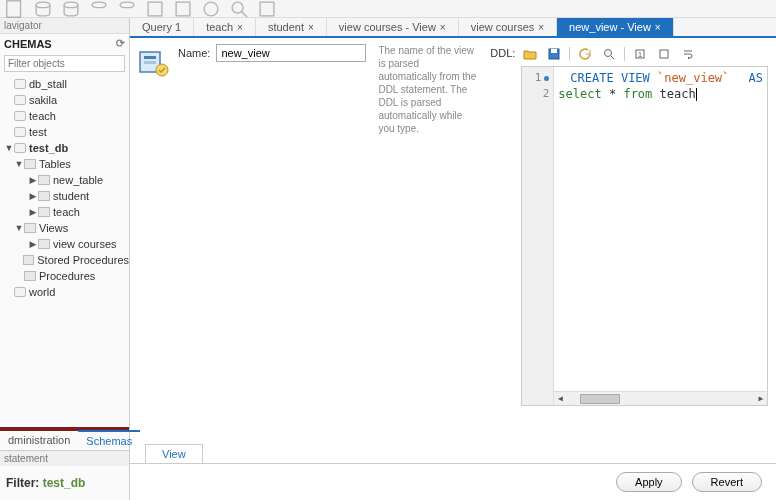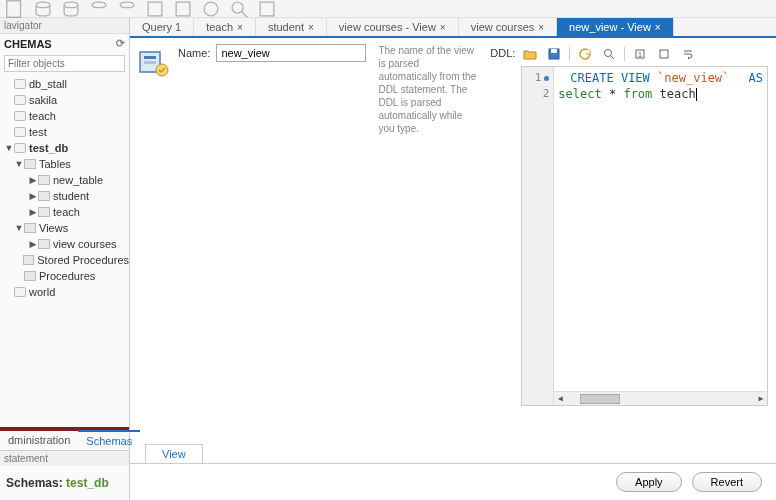--- a/index.html
+++ b/index.html
@@ -210,21 +210,21 @@
           <span class="db-ic"></span>
           <span>world</span>
         </div>
       </div>
     <div class="side-tabs">
       <div class="stab">dministration</div>
       <div class="stab active">Schemas</div>
     </div>
     <div class="info-sec">statement</div>
     <div class="schema-line">
-      <span class="key">Schemas:</span>
+      <span class="key">Filter:</span>
       <span class="val">test_db</span>
     </div>
   </div>
 
   <div class="main">
     <div class="tabbar" id="tabbar">
         <div class="tab">
           <span>Query 1</span>
         </div>
         <div class="tab">

